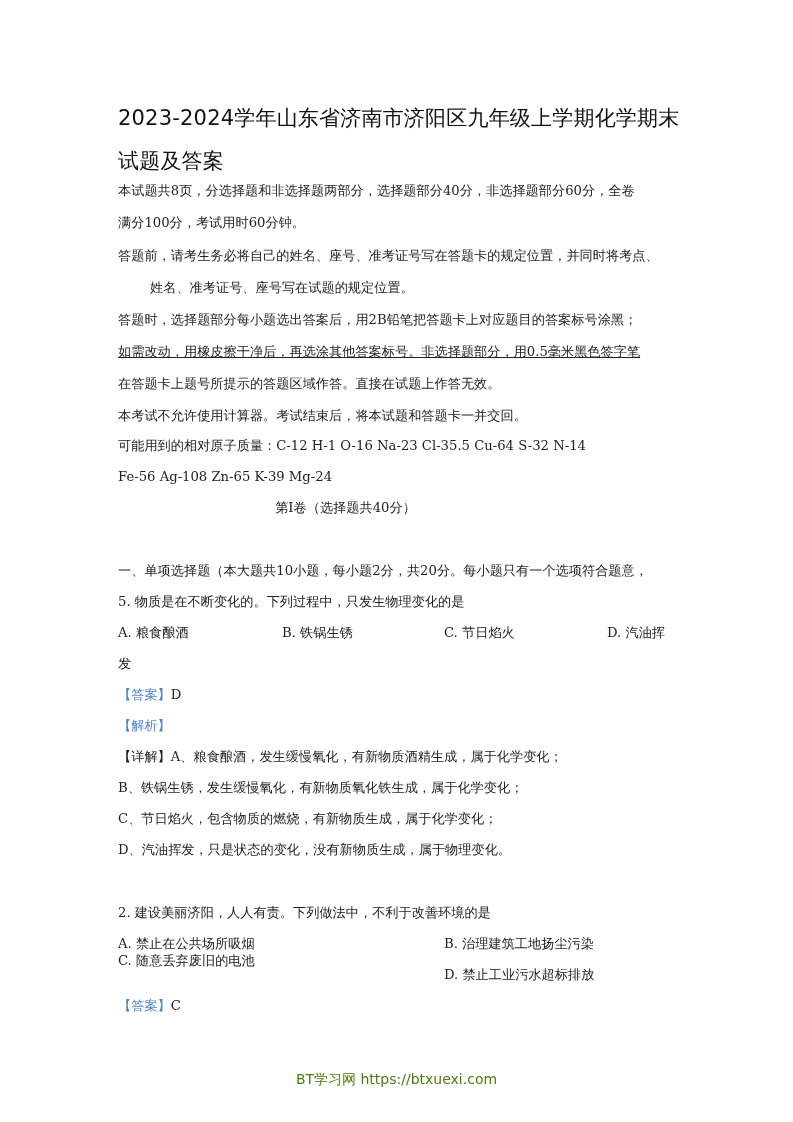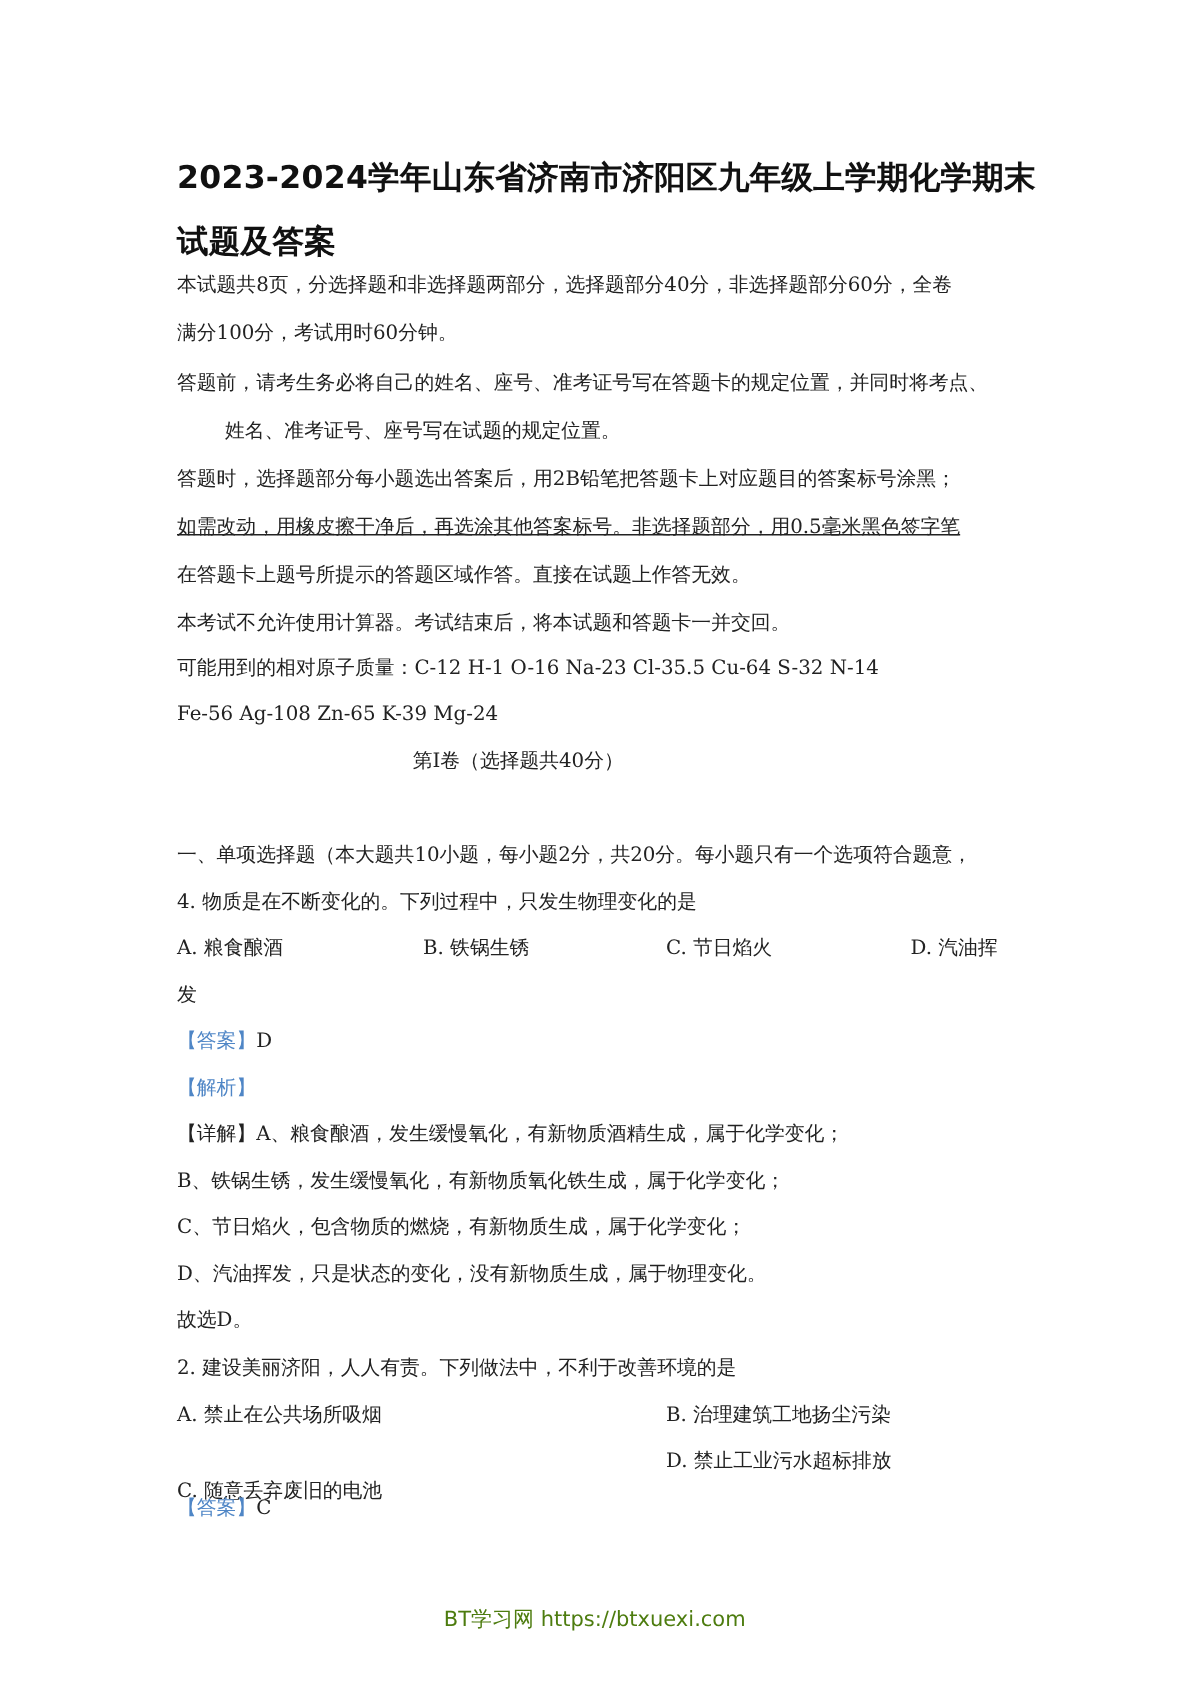--- a/index.html
+++ b/index.html
@@ -18,21 +18,21 @@
   .page {
     position: absolute;
     left: 0; top: 0;
     width: 793px; height: 1122px;
   }
   .title {
     position: absolute;
     left: 118px;
     width: 570px;
     font-family: "DejaVu Sans", "Liberation Sans", sans-serif;
-    font-weight: bold;
+    font-weight: normal;
     font-size: 21px;
     letter-spacing: 0.2px;
     color: #111;
     white-space: nowrap;
   }
   .line {
     position: absolute;
     left: 118px;
     width: 570px;
     font-size: 13.2px;
@@ -82,44 +82,43 @@
   <div class="line" style="top:343px;text-decoration:underline;">如需改动，用橡皮擦干净后，再选涂其他答案标号。非选择题部分，用0.5毫米黑色签字笔</div>
   <div class="line" style="top:375px;">在答题卡上题号所提示的答题区域作答。直接在试题上作答无效。</div>
   <div class="line" style="top:407px;">本考试不允许使用计算器。考试结束后，将本试题和答题卡一并交回。</div>
   <div class="line" style="top:437px;">可能用到的相对原子质量：C-12   H-1   O-16   Na-23   Cl-35.5   Cu-64   S-32   N-14</div>
   <div class="line" style="top:468px;">Fe-56  Ag-108  Zn-65  K-39  Mg-24</div>
 
   <div class="line center" style="top:499px;">第Ⅰ卷（选择题共40分）</div>
 
   <div class="line" style="top:531px;margin-top:31px;">一、单项选择题（本大题共10小题，每小题2分，共20分。每小题只有一个选项符合题意，</div>
 
-  <div class="line" style="top:593px;">4. 物质是在不断变化的。下列过程中，只发生物理变化的是</div>
+  <div class="line" style="top:593px;">5. 物质是在不断变化的。下列过程中，只发生物理变化的是</div>
   <div class="opt" style="top:624px; left:118px;text-align:right;">A. 粮食酿酒</div>
   <div class="opt" style="top:624px; left:282px;">B. 铁锅生锈</div>
   <div class="opt" style="top:624px; left:444px;">C. 节日焰火</div>
   <div class="opt" style="top:624px; left:607px;">D. 汽油挥</div>
   <div class="line" style="top:655px;">发</div>
 
   <div class="line" style="top:686px;">
     <span class="blue">【答案】</span><span>D</span>
   </div>
   <div class="line blue" style="top:717px;">【解析】</div>
 
   <div class="line" style="top:748px;">
     <span>【详解】</span><span>A、粮食酿酒，发生缓慢氧化，有新物质酒精生成，属于化学变化；</span>
   </div>
   <div class="line" style="top:779px;">B、铁锅生锈，发生缓慢氧化，有新物质氧化铁生成，属于化学变化；</div>
   <div class="line" style="top:810px;">C、节日焰火，包含物质的燃烧，有新物质生成，属于化学变化；</div>
   <div class="line" style="top:841px;">D、汽油挥发，只是状态的变化，没有新物质生成，属于物理变化。</div>
-  <div class="line" style="top:872px;">故选D。</div>
 
   <div class="line" style="top:904px;">2. 建设美丽济阳，人人有责。下列做法中，不利于改善环境的是</div>
   <div class="opt" style="top:935px; left:118px;">A. 禁止在公共场所吸烟</div>
   <div class="opt" style="top:935px; left:444px;">B. 治理建筑工地扬尘污染</div>
-  <div class="opt" style="top:986px; left:118px;">C. 随意丢弃废旧的电池</div>
+  <div class="opt" style="top:952px; left:118px;">C. 随意丢弃废旧的电池</div>
   <div class="opt" style="top:966px; left:444px;">D. 禁止工业污水超标排放</div>
 
   <div class="line" style="top:997px;">
     <span class="blue">【答案】</span><span>C</span>
   </div>
 
   <div class="footer">BT学习网 https://btxuexi.com</div>
 </div>
 
 </body></html>

